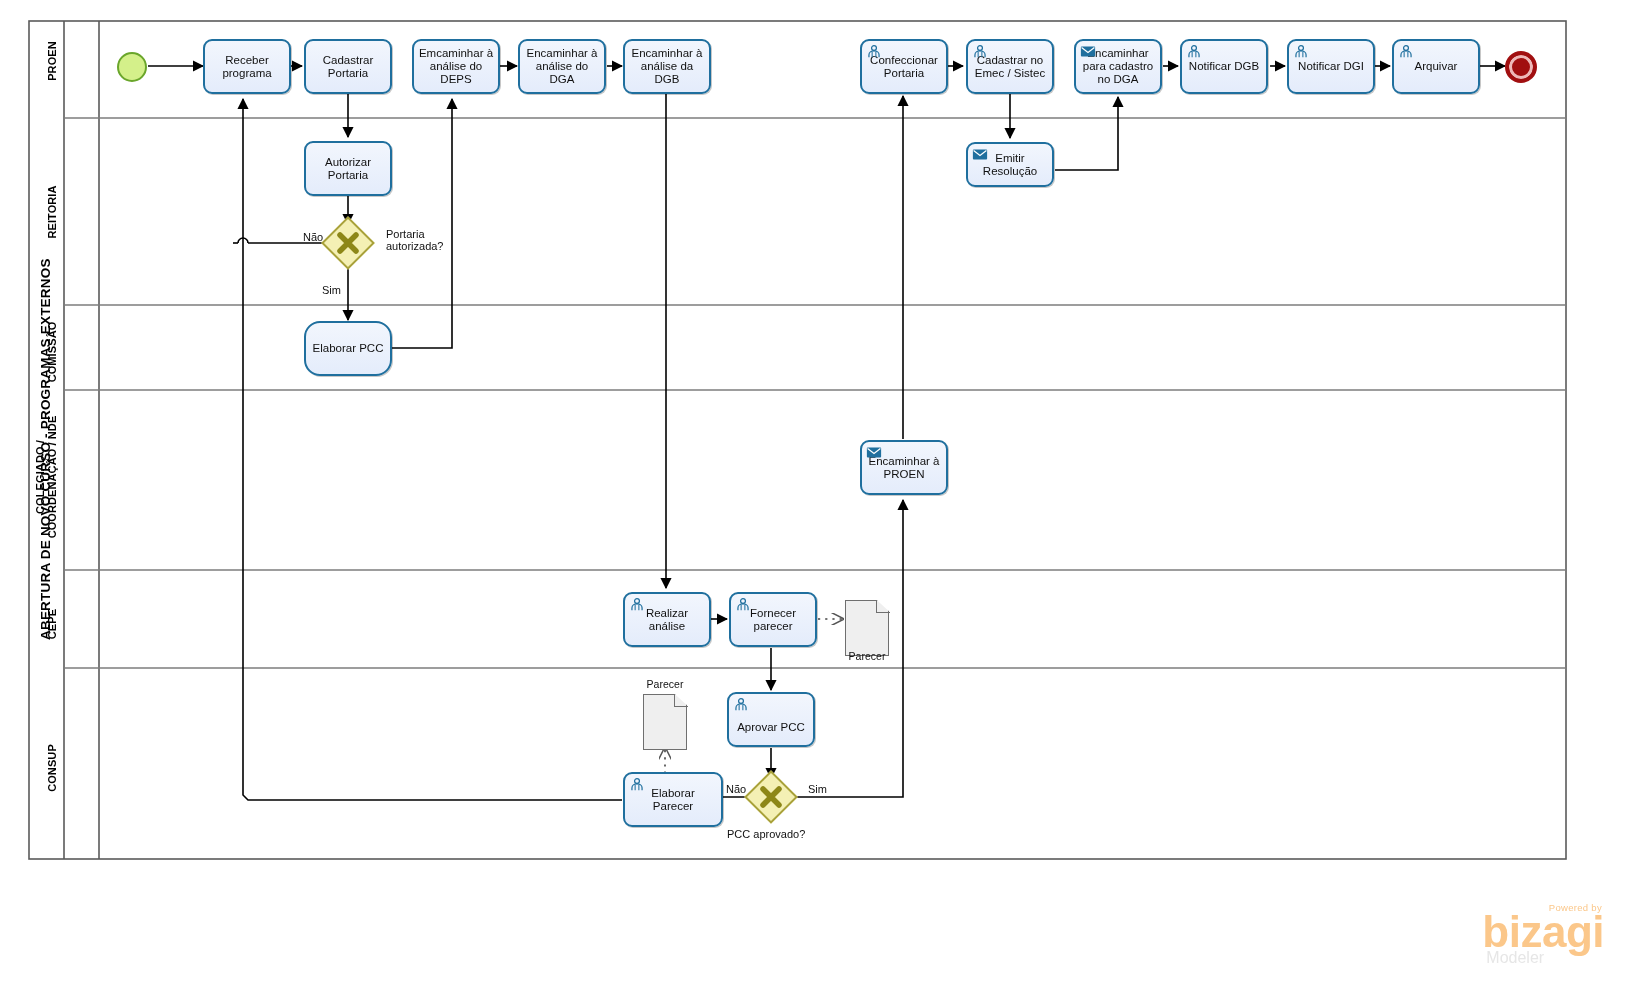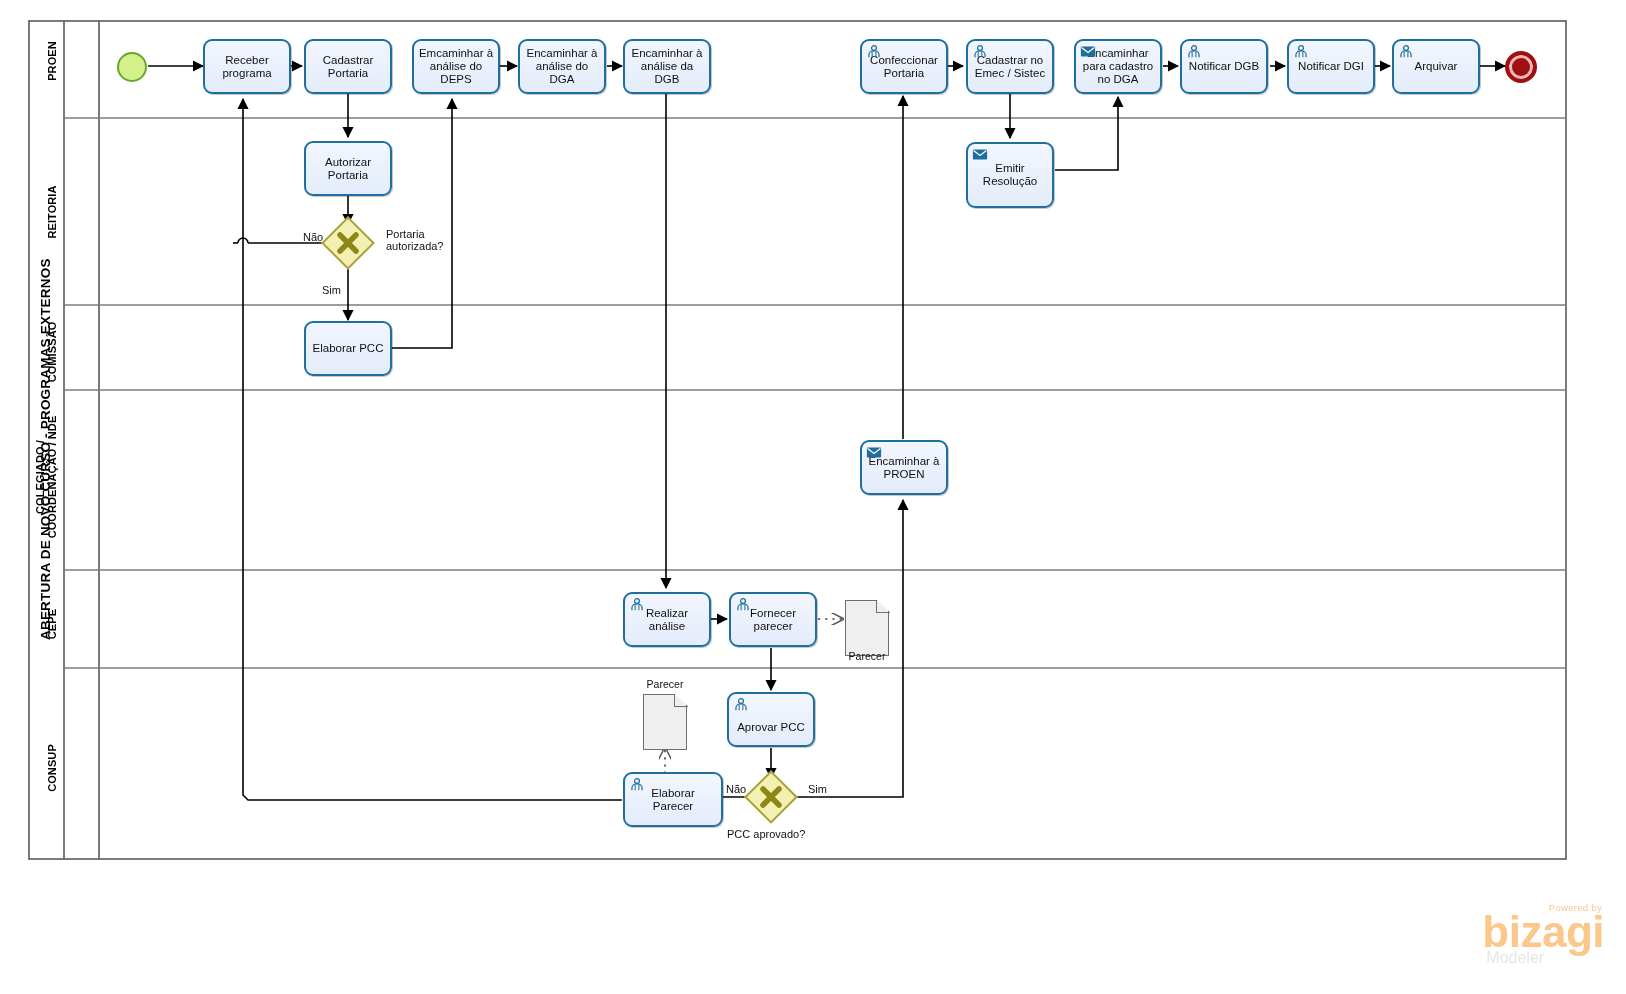--- a/index.html
+++ b/index.html
@@ -336,30 +336,30 @@
       <path d="M6 8.6 v5.6 M10 8.6 v5.6" stroke="#1f6f9e" stroke-width="1.1"></path>
     </svg>
     <span class="lbl" style="white-space:pre-line;">Arquivar</span>
   </div>
 
   <div class="task" style="left:304px; top:141px; width:88px; height:55px;">
     <span class="lbl" style="white-space:pre-line;">Autorizar
 Portaria</span>
   </div>
 
-  <div class="task" style="left:966px; top:142px; width:88px; height:66px;">
+  <div class="task" style="left:966px; top:142px; width:88px; height:45px;">
     <svg class="task-icon" viewBox="0 0 18 14">
       <rect x="1" y="1.5" width="16" height="11" rx="1" fill="#1f6f9e"></rect>
       <path d="M1.8 2.6 L9 8 L16.2 2.6" fill="none" stroke="#ffffff" stroke-width="1.4"></path>
     </svg>
     <span class="lbl" style="white-space:pre-line;">Emitir
 Resolução</span>
   </div>
 
-  <div class="task" style="left:304px; top:321px; width:88px; height:55px;">
+  <div class="task" style="left:304px; top:321px; width:88px; height:55px;border-radius:16px;">
     <span class="lbl" style="white-space:pre-line;">Elaborar PCC</span>
   </div>
 
   <div class="task" style="left:860px; top:440px; width:88px; height:55px;">
     <svg class="task-icon" viewBox="0 0 18 14">
       <rect x="1" y="1.5" width="16" height="11" rx="1" fill="#1f6f9e"></rect>
       <path d="M1.8 2.6 L9 8 L16.2 2.6" fill="none" stroke="#ffffff" stroke-width="1.4"></path>
     </svg>
     <span class="lbl" style="white-space:pre-line;">Encaminhar à
 PROEN</span>

